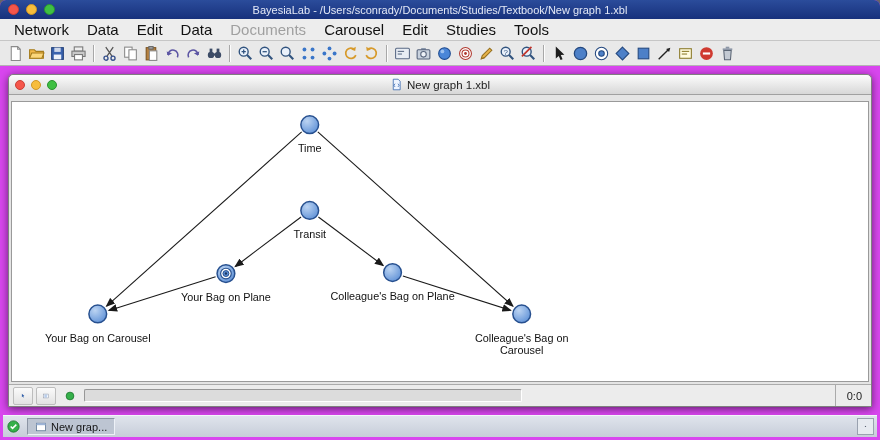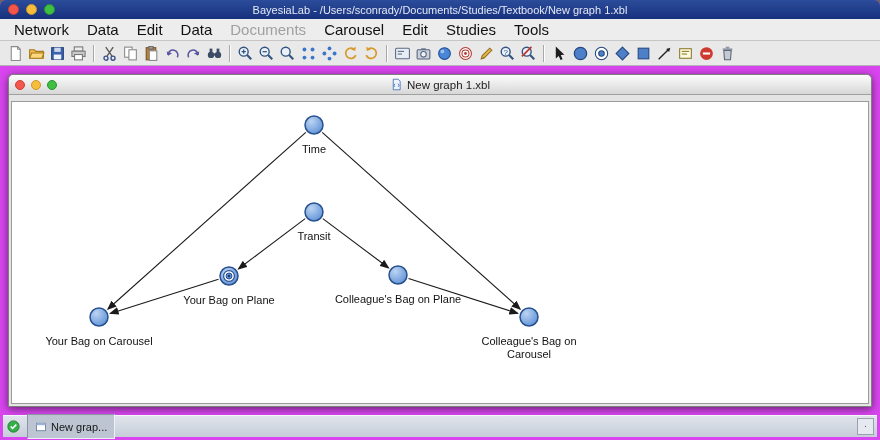--- a/index.html
+++ b/index.html
@@ -102,21 +102,21 @@
   }
   
   .taskbar {
     flex:0 0 22px; height:22px; margin:0 3px 3px;
     background:linear-gradient(#dfe4ec,#c7cdd9);
     border-top:1px solid #f2f5fa;
     display:flex; align-items:center; padding:0 3px; gap:6px;
   }
   .tk-status { display:flex; align-items:center; }
   .tk-tab {
-    display:flex; align-items:center; gap:4px; height:25px; padding:0 7px;
+    display:flex; align-items:center; gap:4px; height:17px; padding:0 7px;
     background:#bdc5d2; font-size:11px; color:#161616;
     border:1px solid; border-color:#8b94a4 #edf1f7 #edf1f7 #8b94a4;
   }
   .tk-up {
     margin-left:auto; width:17px; height:17px;
     background:#e6eaf0; border:1px solid #99a1af;
     display:flex; align-items:center; justify-content:center;
   }
 </style>
 </head>
@@ -427,20 +427,45 @@
               <circle cx="87" cy="215" r="9" fill="url(#nodeGrad)" stroke="#27508f" stroke-width="1.5"></circle>
               <text class="node-label" x="87" y="243" text-anchor="middle"><tspan x="87" dy="0">Your Bag on Carousel</tspan></text>
             </g>
             <g>
               <circle cx="517" cy="215" r="9" fill="url(#nodeGrad)" stroke="#27508f" stroke-width="1.5"></circle>
               <text class="node-label" x="517" y="243" text-anchor="middle"><tspan x="517" dy="0">Colleague's Bag on</tspan><tspan x="517" dy="13">Carousel</tspan></text>
             </g>
           </svg>
       </div>
 
+      <div class="statusbar">
+        <span id="sb-icons" style="display:flex;gap:3px;">
+            <button class="sb-btn">
+              <svg viewBox="0 0 16 16" width="14" height="14">
+                <path d="M5 2v9l2.3-2 1.4 3.2 1.6-.7-1.4-3.2 2.8-.2z" fill="#2f5ea8"></path>
+              </svg>
+            </button>
+            <button class="sb-btn">
+              <svg viewBox="0 0 16 16" width="14" height="14">
+                <rect x="1.8" y="2.8" width="12.4" height="10.4" fill="#fff" stroke="#6b7890"></rect>
+                <line x1="3.6" y1="5.5" x2="12.2" y2="5.5" stroke="#3a76c9"></line>
+                <line x1="3.6" y1="8" x2="10.2" y2="8" stroke="#3a76c9"></line>
+                <line x1="3.6" y1="10.5" x2="11.2" y2="10.5" stroke="#3a76c9"></line>
+              </svg>
+            </button>
+          </span>
+        <span class="sb-dot" id="sb-dot">
+            <svg viewBox="0 0 16 16" width="14" height="14">
+              <circle cx="8" cy="8" r="4.4" fill="#35b04a" stroke="#1d7a2e"></circle>
+            </svg>
+          </span>
+        <div class="sb-field"></div>
+        <div class="sb-spacer"></div>
+        <div class="sb-coords">0:0</div>
+      </div>
 
     </div>
   </div>
 
   <div class="taskbar">
     <span class="tk-status" id="tk-status">
         <svg viewBox="0 0 16 16" width="15" height="15">
           <circle cx="8" cy="8" r="6" fill="#35b04a" stroke="#1d7a2e"></circle>
           <path d="M5 8l2 2 4-4" stroke="#fff" stroke-width="1.6" fill="none"></path>
         </svg>

